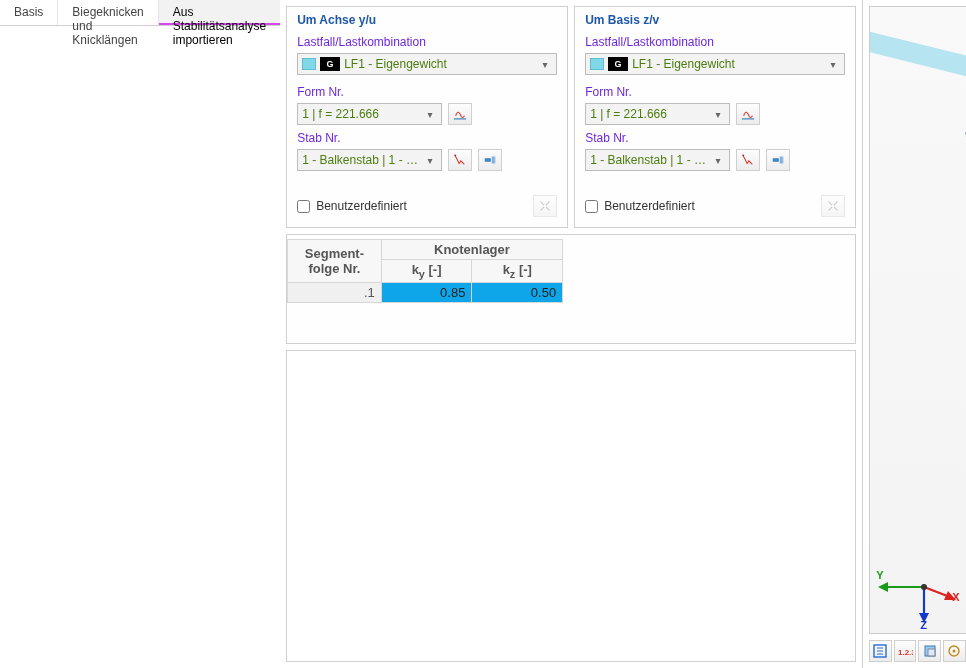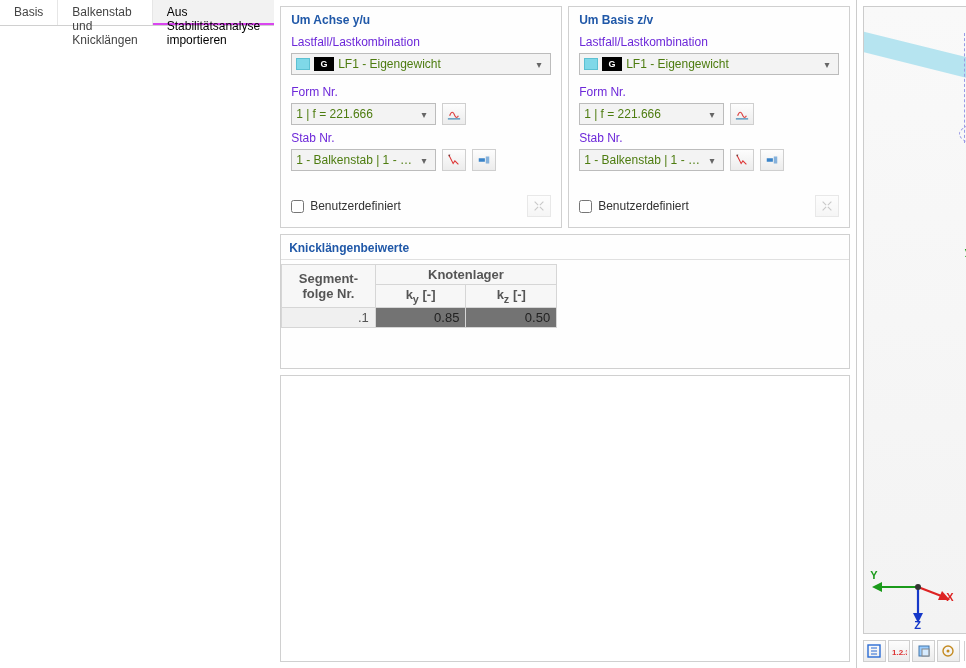--- a/index.html
+++ b/index.html
@@ -34,21 +34,21 @@
   .iconbtn.disabled { opacity: .45; }
 
   .panel-footer { display:flex; align-items:center; justify-content:space-between; margin-top: 18px; padding-top: 6px; }
   .chk { display:flex; align-items:center; gap:6px; }
   .chk input { width:13px; height:13px; margin:0; }
 
   .knick-panel { border: 1px solid #d0d0d0; background: #fefefe; }
   .knick-title { color:#2058a8; font-weight:600; padding: 6px 8px 4px; border-bottom: 1px solid #e0e0e0; }
   table.kt { border-collapse: collapse; width: 276px; font-size: 13px; }
   table.kt th, table.kt td { border: 1px solid #d6d6d6; padding: 2px 6px; text-align: center; background: #f7f7f7; color:#555; }
-  table.kt td.val { background: #737373; text-align: right; color:#222; }
+  table.kt td.val { background: #0ea5e9; text-align: right; color:#222; }
   table.kt td.seg { background:#f0f0f0; text-align:right; }
   .knick-footer { padding: 8px; border-top: 1px solid #e6e6e6; }
 
   .bottombox { border:1px solid #d0d0d0; flex:1; min-height: 130px; }
 
   
   .view { width: 324px; border-left: 1px solid #ccc; display:flex; flex-direction:column; }
   .canvas { flex:1; background: linear-gradient(#f9f9f9,#f3f3f3); position: relative; overflow: hidden; border:1px solid #ccc; margin:6px; }
   .view-tools { height: 28px; display:flex; align-items:center; gap:2px; padding: 0 6px 6px; justify-content: flex-end; }
   .vtbtn { width:26px; height:22px; border:1px solid #cfcfcf; background:linear-gradient(#fdfdfd,#ececec); display:flex; align-items:center; justify-content:center; cursor:pointer; }
@@ -64,21 +64,21 @@
   .axis-lbl { position:absolute; font-size:11px; font-weight:bold; }
   .perspective-line { position:absolute; background:#b6e4f0; height:20px; transform-origin:left center; }
 </style>
 </head>
 <body>
 
 <div class="root">
 
   <div class="tabs">
     <div class="tab">Basis</div>
-    <div class="tab">Balkenstab und Knicklängen</div>
+    <div class="tab">Biegeknicken und Knicklängen</div>
     <div class="tab active">Aus Stabilitätsanalyse importieren</div>
   </div>
 
   <div class="main">
     <div class="left">
       <div class="row2">
 
         <div class="panel">
           <div class="panel-title">Um Achse y/u</div>
 
@@ -190,21 +190,20 @@
             <div class="iconbtn disabled">
               <svg viewBox="0 0 16 16">
                   <path d="M3 3 L7 7 M13 3 L9 7 M3 13 L7 9 M13 13 L9 9" stroke="#888" stroke-width="1.3" fill="none"></path>
                 </svg>
             </div>
           </div>
         </div>
       </div>
 
       <div class="knick-panel">
-        <div class="knick-title">Knicklängenbeiwerte</div>
         <div style="padding:4px 0 40px 0;">
           <table class="kt">
             <tbody>
                 <tr>
               <th rowspan="2" style="width:60px">
                 <span>Segment-</span><br>
                 <span>folge Nr.</span>
               </th>
               <th colspan="2">Knotenlager</th>
             </tr>

